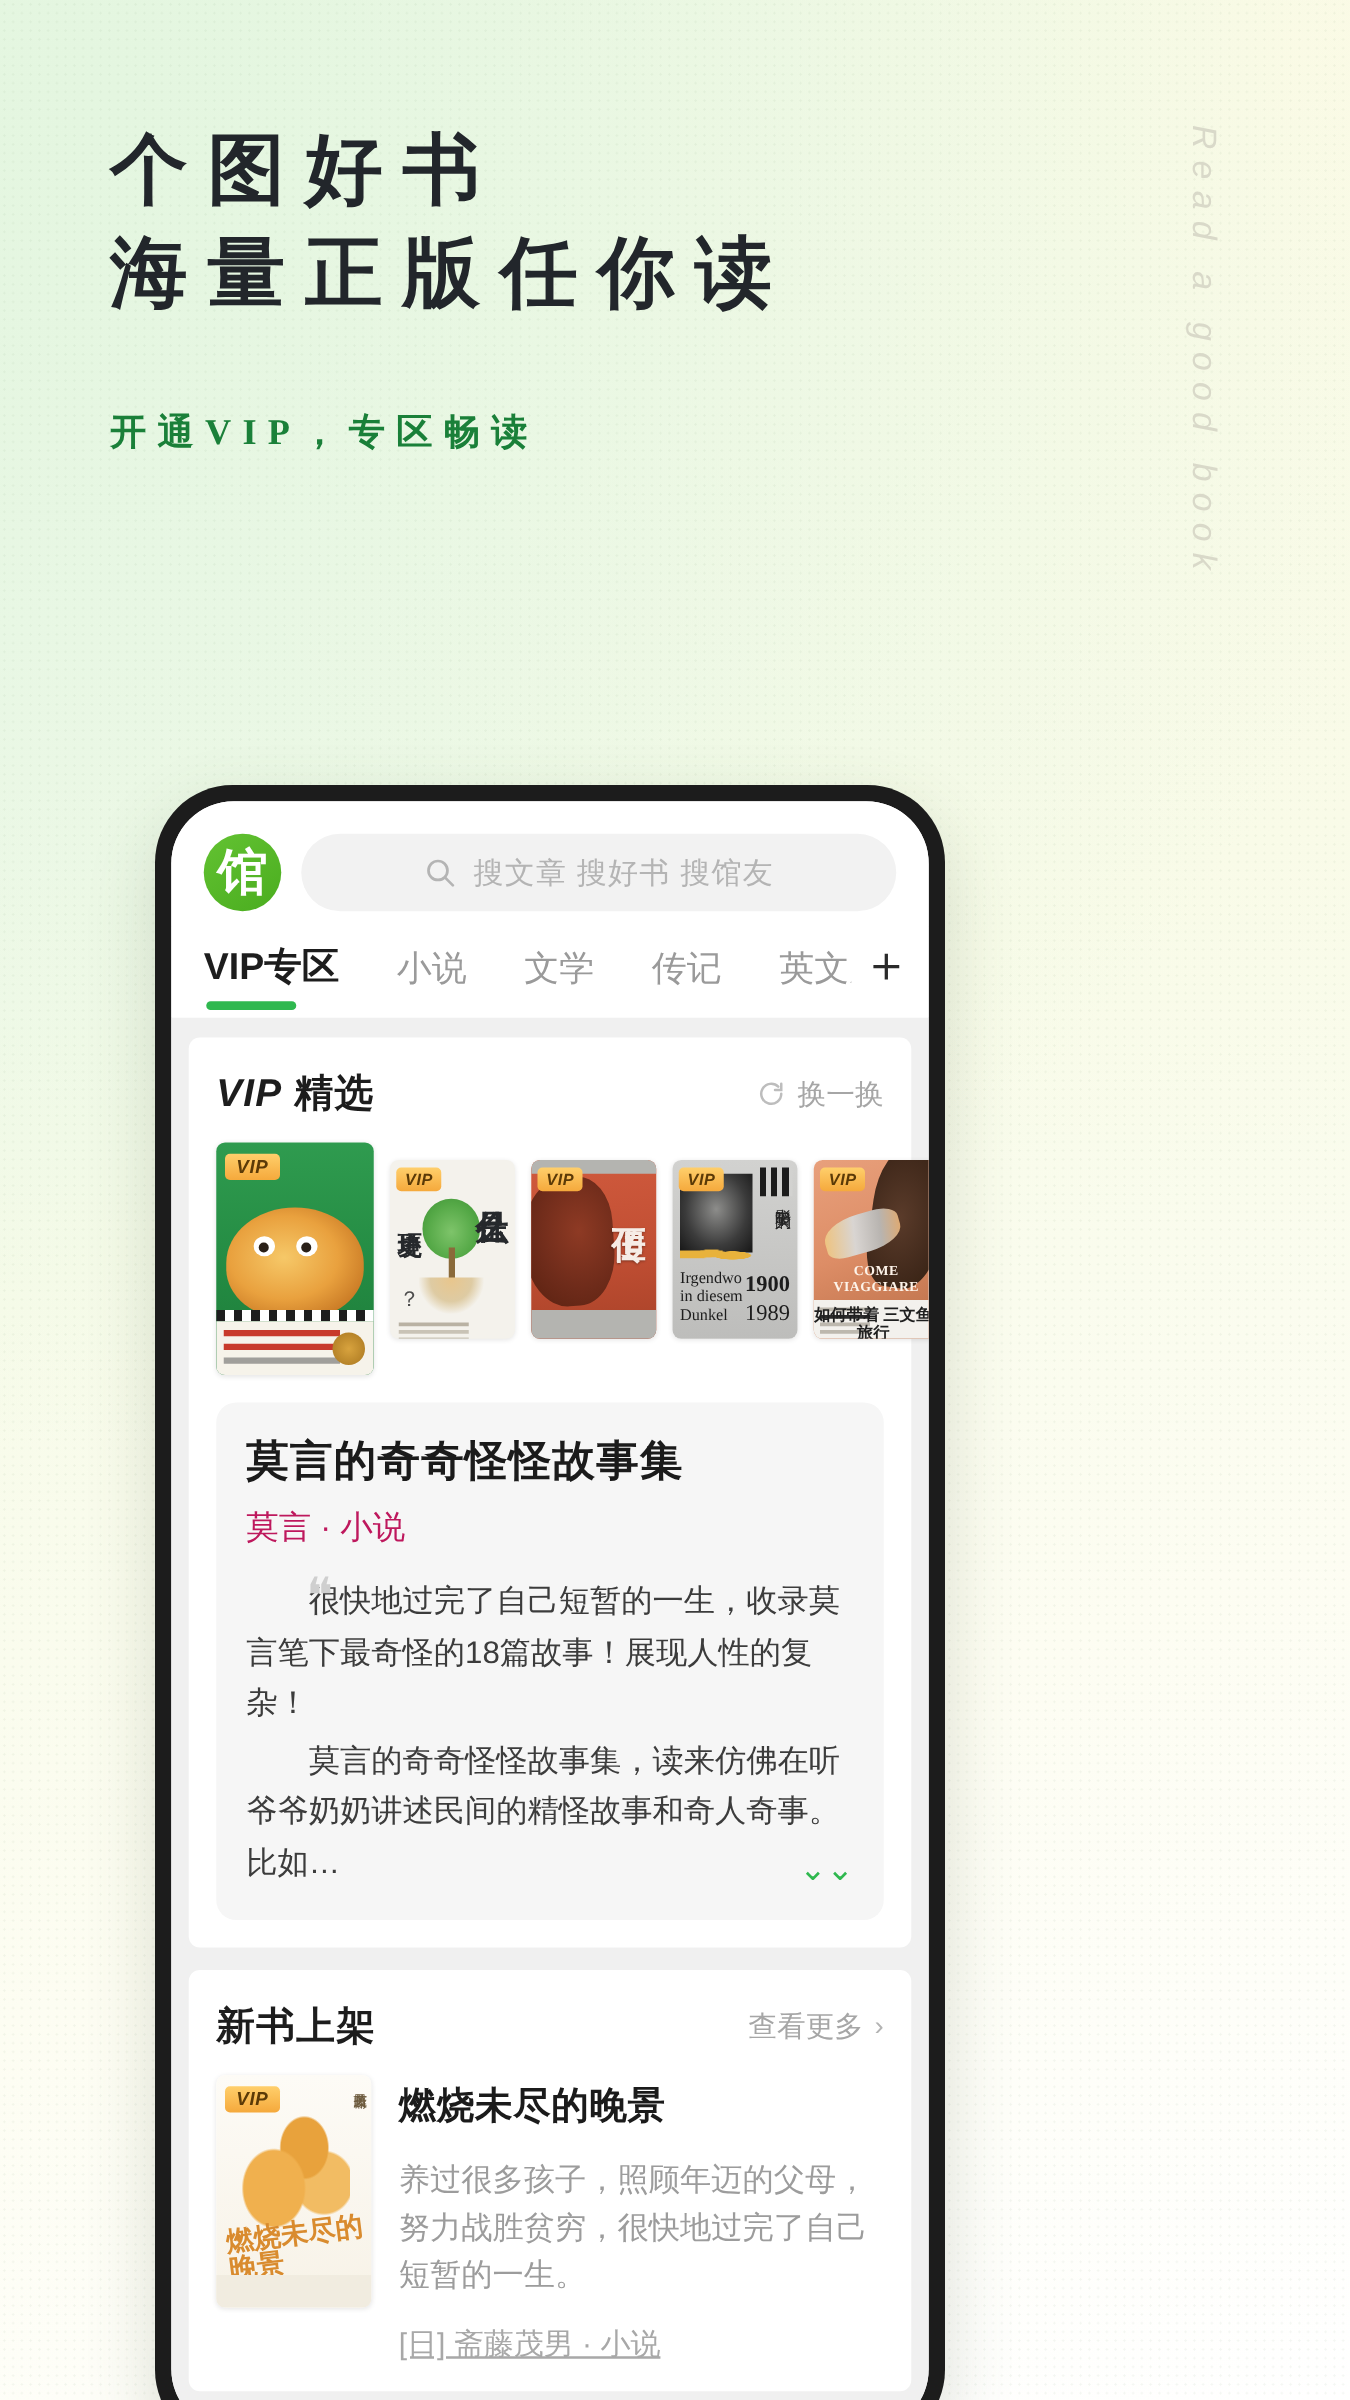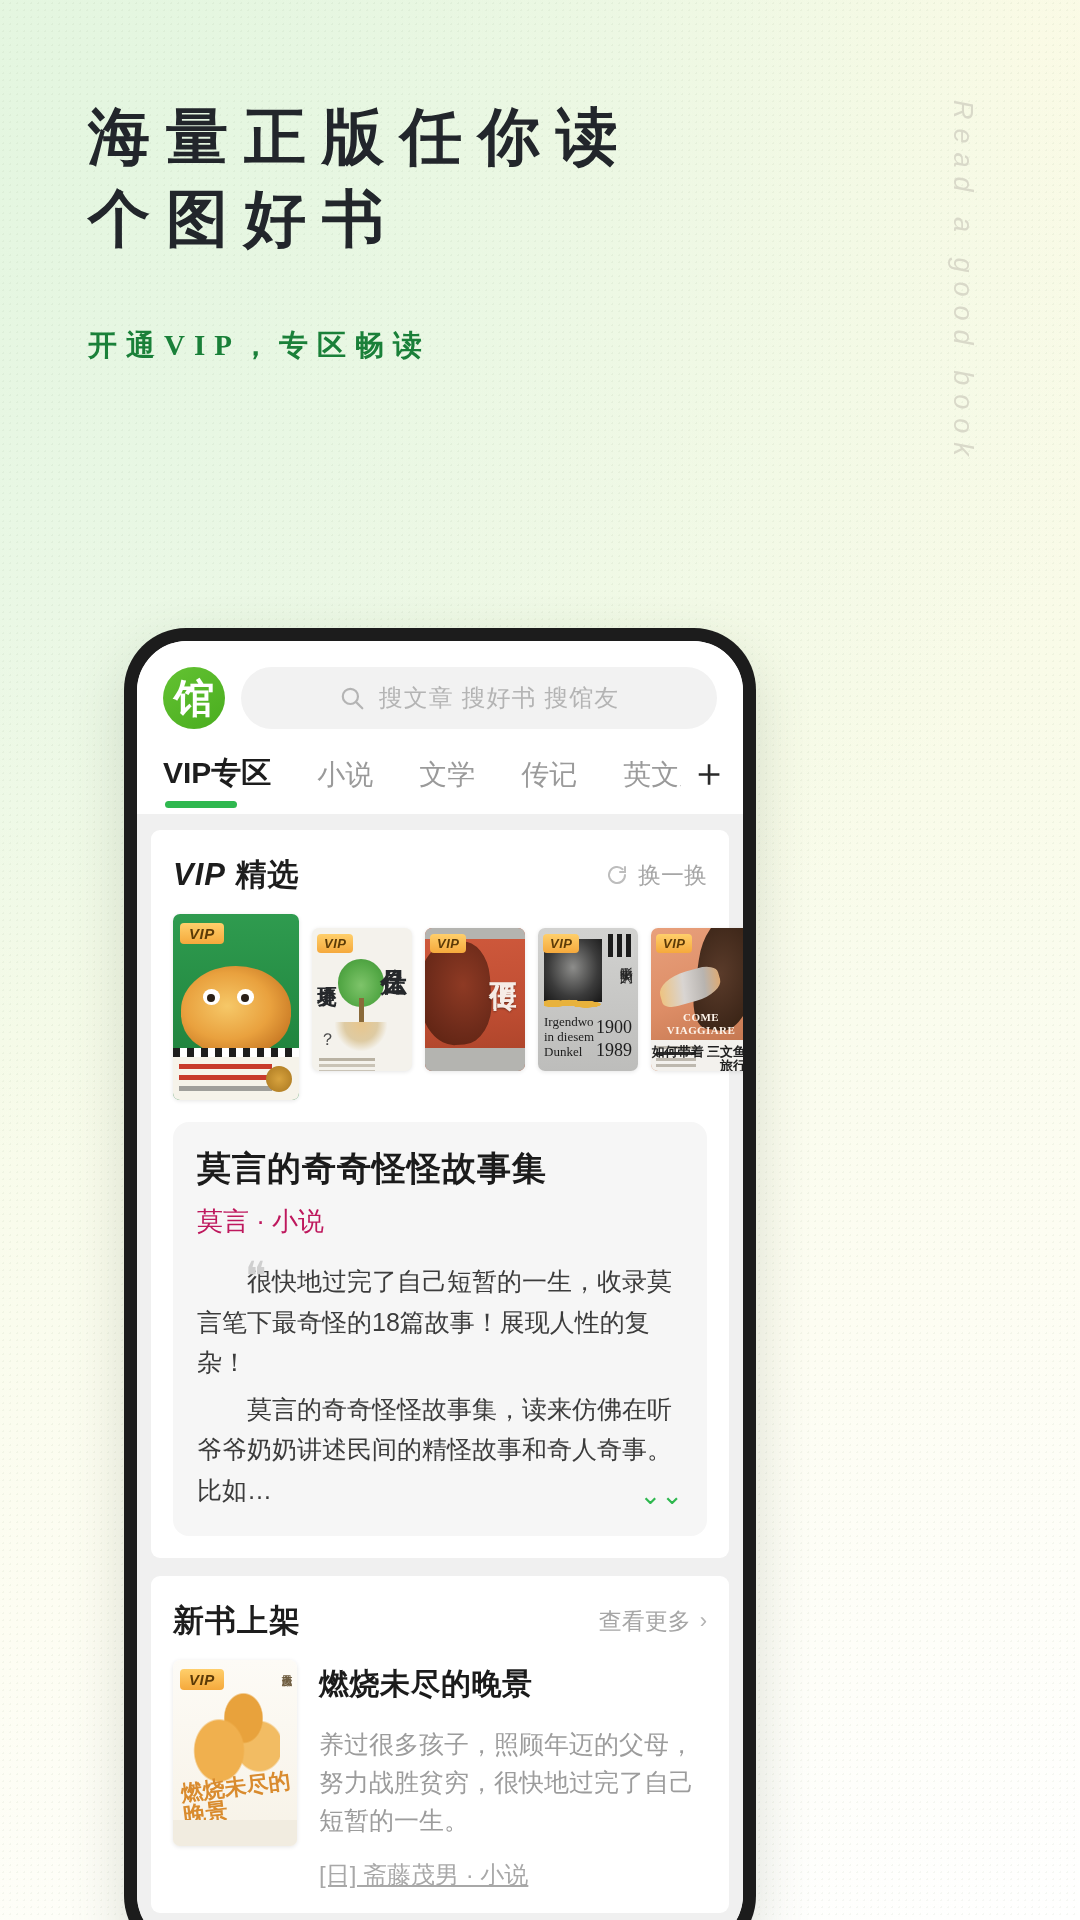--- a/index.html
+++ b/index.html
@@ -292,21 +292,21 @@
     position:absolute; left:6%;
     font-family:Liberation Serif, serif;
     font-size:13px; color:#1d1d1d; line-height:1.15; width:54%;
   }
   .c4 .line1 { top:61%; }
   .c4 .yr {
     position:absolute; right:6%;
     font-family:"Liberation Serif",serif;
     font-size:18px; color:#1d1d1d;
   }
-  .c4 .y1 { top:62%; }
+  .c4 .y1 { top:62%;font-weight:bold; }
   .c4 .y2 { top:78%; }
   .c4 .ctext {
     position:absolute; right:5px; top:20%;
     writing-mode:vertical-rl;
     font-size:13px; color:#242424; line-height:1.1;
     font-family:"Liberation Serif",serif;
   }
 
   .c5 { background:linear-gradient(160deg,#e8a07c 0%, #dd8d66 48%, #b86d46 100%); }
   .c5 .leg {
@@ -328,21 +328,21 @@
     font-size:11px; font-weight:700; color:#fdf3e9; line-height:1.22;
     letter-spacing:.4px;
   }
   .c5 .band {
     position:absolute; left:0; right:0; bottom:0; height:22%;
     background:#f3f1ed;
   }
   .c5 .band .cn {
     position:absolute; right:5px; top:5px;
     font-family:"Liberation Serif",serif;
-    font-size:13px; font-weight:700; color:#1f1f1f; line-height:1.15; text-align:right;
+    font-size:13px; font-weight:700; color:#1f1f1f; line-height:1.15; text-align:center;
   }
   .c5 .band .bl {
     position:absolute; left:5px; top:6px; width:40%; height:3px;
     background:#bdb8ae; box-shadow:0 6px 0 #2b2b2b, 0 12px 0 #bdb8ae, 0 18px 0 #bdb8ae;
   }
 
   
   .detail {
     margin-top:22px;
     background:#f6f6f6;
@@ -409,22 +409,22 @@
     font-size:25px; line-height:1.52; color:#9c9c9c;
   }
   .nb-meta { margin-top:20px; font-size:24px; color:#a8a8a8;text-decoration:underline; }
 </style>
 </head>
 <body>
 
 <div id="page">
 
   <div class="hero">
+    <div class="hero-line">个图好书</div>
     <div class="hero-line">海量正版任你读</div>
-    <div class="hero-line">个图好书</div>
     <div class="hero-sub">开通VIP，专区畅读</div>
   </div>
 
   <div class="vertical-tag">Read a good book</div>
 
   <div class="phone">
     <div class="phone-screen">
 
       <div class="app-header">
         <div class="logo">馆</div>

